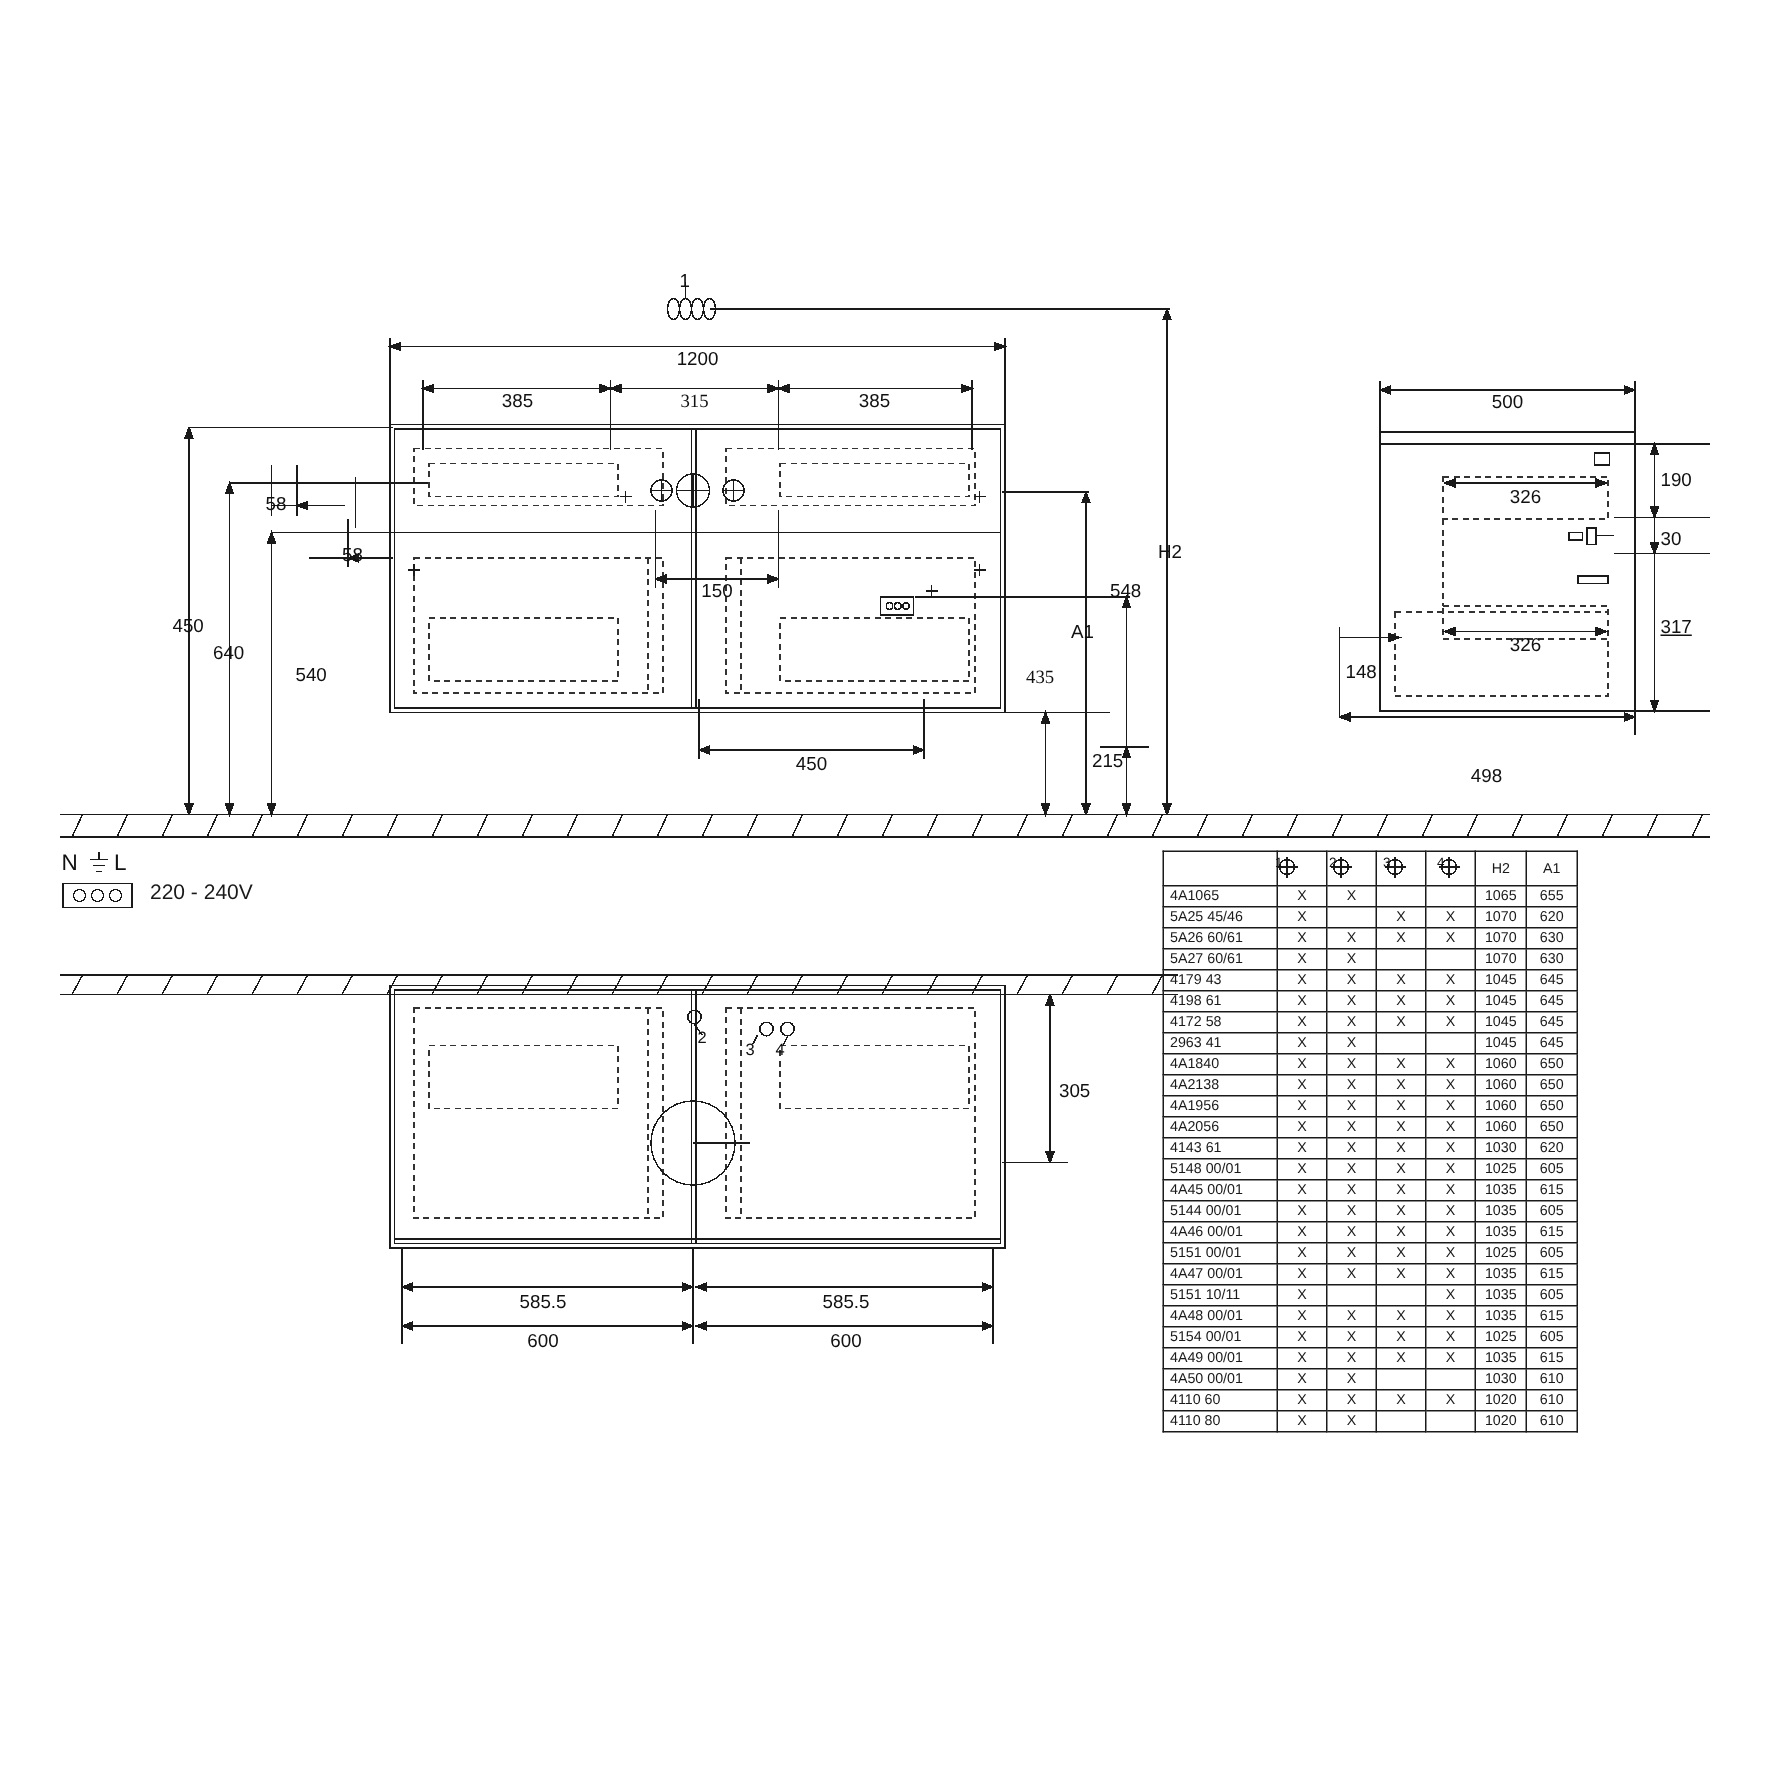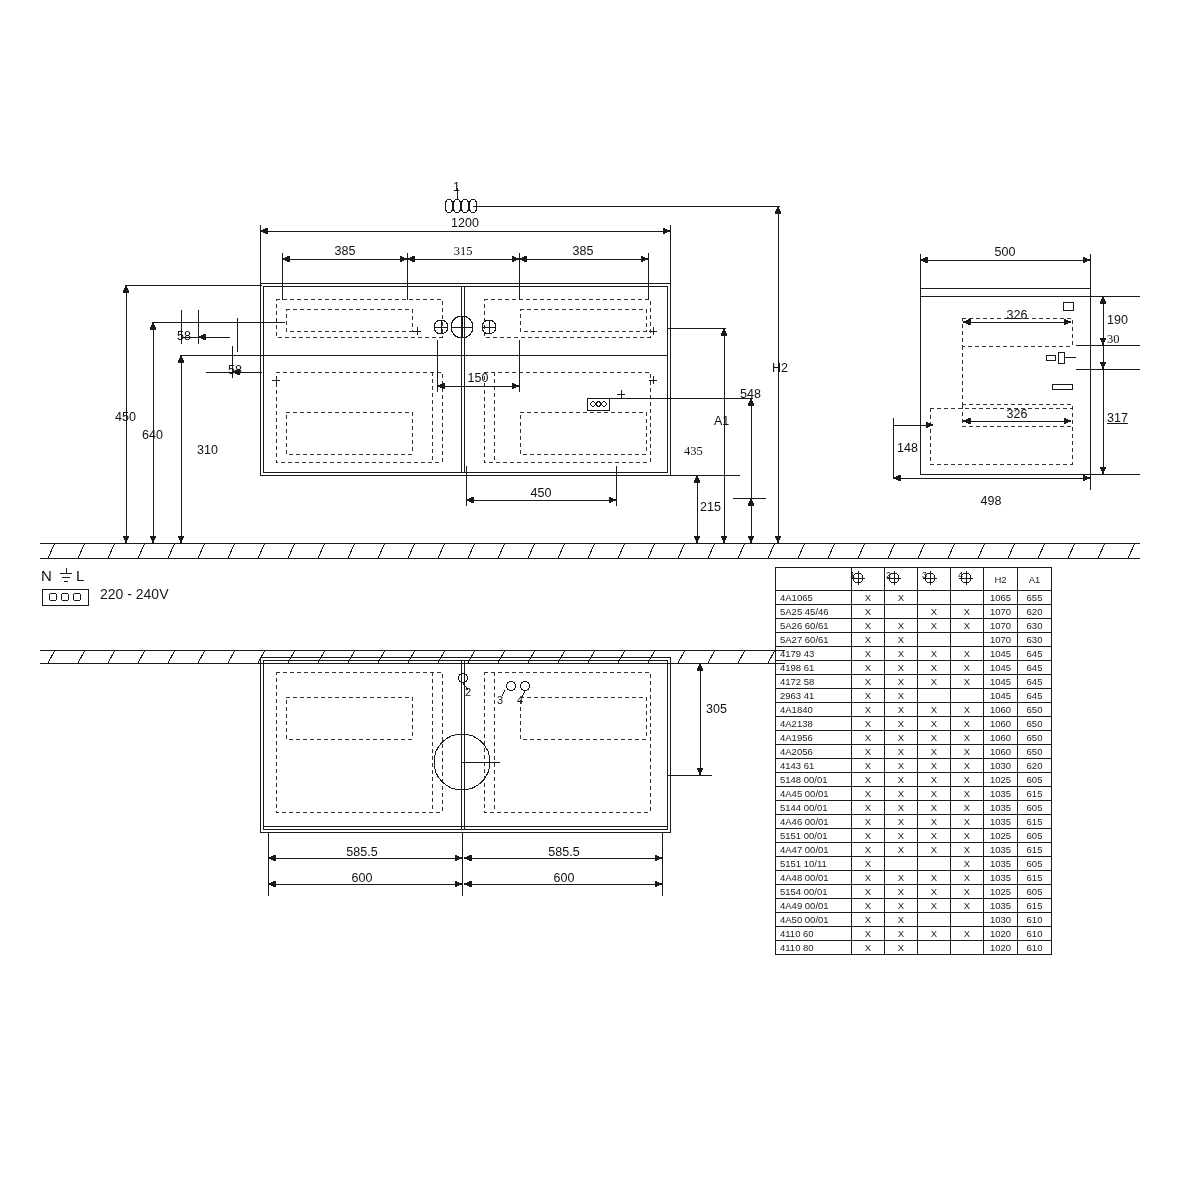--- a/index.html
+++ b/index.html
@@ -1,20 +1,20 @@
 <!DOCTYPE html>
 <html><head>
 <meta charset="utf-8">
 <style>
   html,body{margin:0;padding:0;background:#ffffff;}
   body{width:1181px;height:1181px;font-family:"Liberation Sans",sans-serif;color:#1a1a1a;}
   #stage{position:relative;width:1181px;height:1181px;overflow:hidden;}
   .lbl{position:absolute;font-size:12.5px;color:#111;white-space:nowrap;}
   .lbl.sm{font-size:11px;}
-  .lbl.c{transform:translateX(-50%);}
+  .lbl.c{transform:translateX(-50%);margin-top:16px;}
   svg{position:absolute;left:0;top:0;overflow:visible;}
   table.spec{position:absolute;border-collapse:collapse;font-size:9.5px;}
   table.spec td,table.spec th{border:1px solid #1a1a1a;padding:0 3px;height:13px;line-height:13px;text-align:center;font-weight:normal;}
   table.spec td.name{text-align:left;padding-left:4px;width:68px;margin-top:28px;}
   table.spec td.mark{width:26px;}
   table.spec td.num{width:27px;}
   .volt{position:absolute;font-size:14px;}
 </style>
 </head>
 <body>
@@ -371,38 +371,38 @@
   <div class="lbl c" style="left:465px;top:216px;">1200</div>
   <div class="lbl c" style="left:345px;top:244px;">385</div>
   <div class="lbl c" style="left:463px;top:244px;font-family:Liberation Serif, serif;">315</div>
   <div class="lbl c" style="left:583px;top:244px;">385</div>
   <div class="lbl c" style="left:478px;top:371px;">150</div>
   <div class="lbl c" style="left:541px;top:486px;">450</div>
   <div class="lbl" style="left:177px;top:329px;">58</div>
   <div class="lbl" style="left:228px;top:363px;">58</div>
   <div class="lbl" style="left:115px;top:410px;">450</div>
   <div class="lbl" style="left:142px;top:428px;">640</div>
-  <div class="lbl" style="left:197px;top:443px;">310</div>
+  <div class="lbl" style="left:197px;top:443px;">540</div>
   <div class="lbl" style="left:772px;top:361px;">H2</div>
   <div class="lbl" style="left:740px;top:387px;">548</div>
   <div class="lbl" style="left:714px;top:414px;">A1</div>
   <div class="lbl" style="left:684px;top:444px;font-family:Liberation Serif, serif;">435</div>
-  <div class="lbl" style="left:700px;top:500px;">215</div>
+  <div class="lbl" style="left:728px;top:500px;">215</div>
   <div class="lbl" style="left:453px;top:180px;">1</div>
 
   <div class="lbl c" style="left:1005px;top:245px;">500</div>
   <div class="lbl c" style="left:1017px;top:308px;">326</div>
   <div class="lbl c" style="left:1017px;top:407px;">326</div>
   <div class="lbl" style="left:1107px;top:313px;">190</div>
-  <div class="lbl" style="left:1107px;top:332px;font-family:Liberation Serif, serif;">30</div>
+  <div class="lbl" style="left:1107px;top:352px;">30</div>
   <div class="lbl" style="left:1107px;top:411px;text-decoration:underline;">317</div>
   <div class="lbl" style="left:897px;top:441px;">148</div>
   <div class="lbl c" style="left:991px;top:494px;">498</div>
 
-  <div class="lbl" style="left:706px;top:702px;">305</div>
+  <div class="lbl" style="left:706px;top:720px;">305</div>
   <div class="lbl c" style="left:362px;top:845px;">585.5</div>
   <div class="lbl c" style="left:564px;top:845px;">585.5</div>
   <div class="lbl c" style="left:362px;top:871px;">600</div>
   <div class="lbl c" style="left:564px;top:871px;">600</div>
   <div class="lbl sm" style="left:465px;top:686px;">2</div>
   <div class="lbl sm" style="left:497px;top:694px;">3</div>
   <div class="lbl sm" style="left:517px;top:694px;">4</div>
 
   <div class="lbl" style="left:41px;top:567px;font-size:15px;">N</div>
   <div class="lbl" style="left:76px;top:567px;font-size:15px;">L</div>

